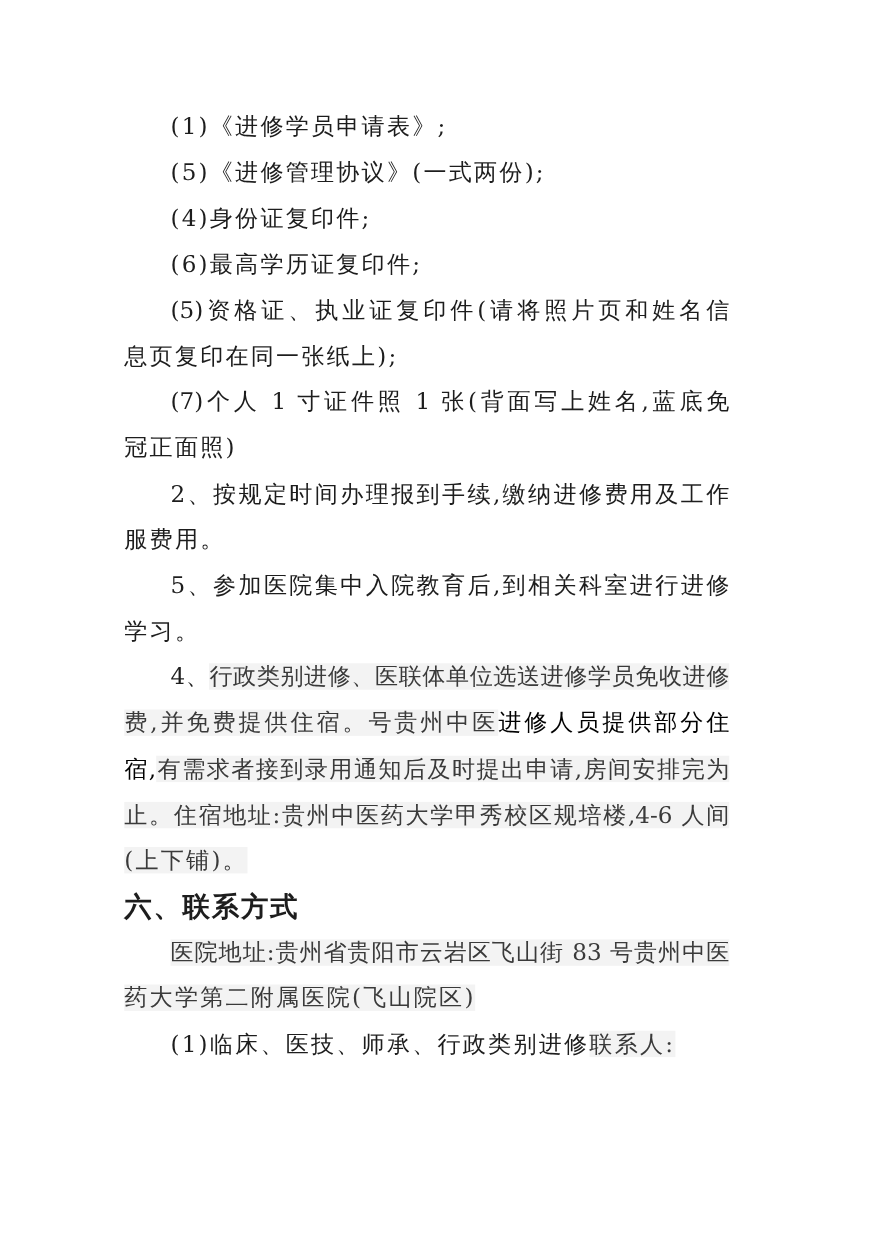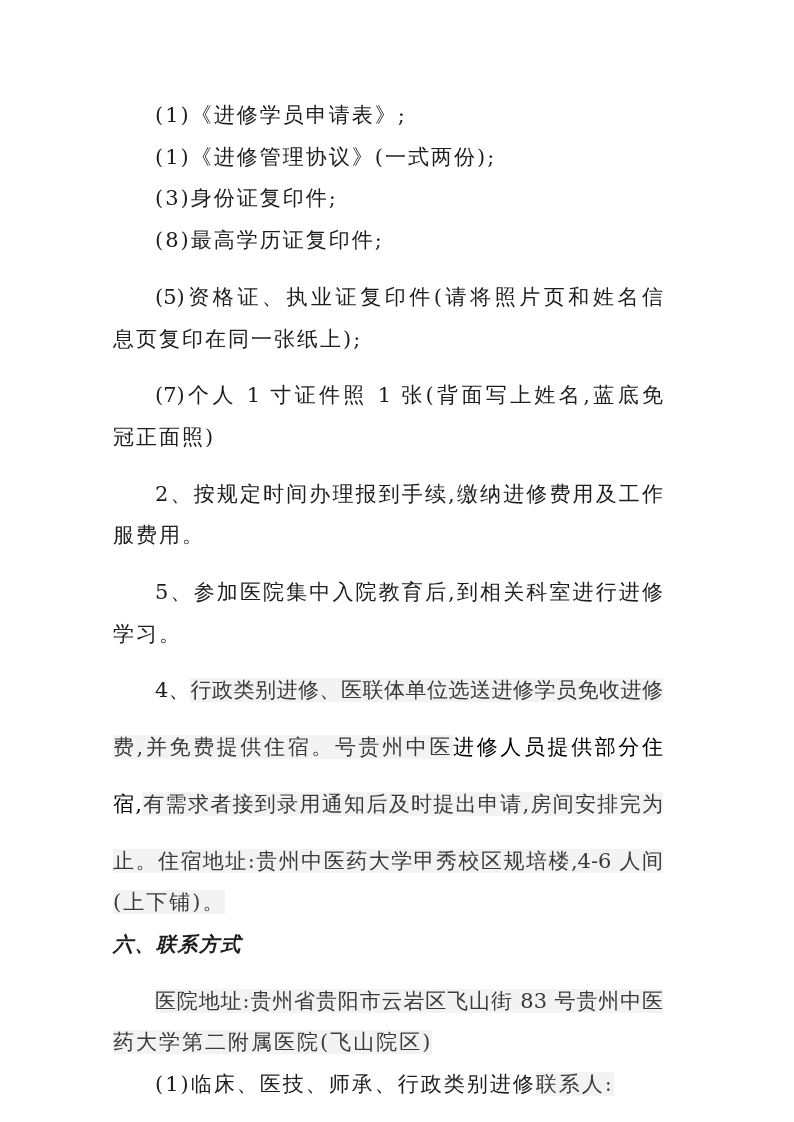--- a/index.html
+++ b/index.html
@@ -32,43 +32,41 @@
     letter-spacing: 2px;
     text-align: left;
     white-space: nowrap;
   }
   .line.indent { padding-left: 42px; }
   .line.justify {
     letter-spacing: 0;
     white-space: normal;
     text-align: justify;
     text-align-last: justify;
-    margin-top: 15px;
   }
   .line.heading {
     font-family: "DejaVu Sans", "Liberation Sans", sans-serif;
     font-weight: 700;
-    font-size: 20px;
+    font-size: 25px;
     color: #000000;
     letter-spacing: 1.5px;
-    font-style: italic;
   }
   .seg.normal { color: var(--text); }
   .seg.highlight { color: var(--hl-text); background: var(--hl-bg); }
   .seg.emphasis { color: var(--em-text); }
 </style>
 </head>
 <body>
 
 <div class="page">
   <div class="doc">
       <div class="line indent"><span class="seg normal">(1)《进修学员申请表》;</span></div>
-      <div class="line indent"><span class="seg normal">(1)《进修管理协议》(一式两份);</span></div>
-      <div class="line indent"><span class="seg normal">(3)身份证复印件;</span></div>
-      <div class="line indent"><span class="seg normal">(8)最高学历证复印件;</span></div>
+      <div class="line indent"><span class="seg normal">(5)《进修管理协议》(一式两份);</span></div>
+      <div class="line indent"><span class="seg normal">(4)身份证复印件;</span></div>
+      <div class="line indent"><span class="seg normal">(6)最高学历证复印件;</span></div>
       <div class="line indent justify"><span class="seg normal">(5)资格证、执业证复印件(请将照片页和姓名信</span></div>
       <div class="line"><span class="seg normal">息页复印在同一张纸上);</span></div>
       <div class="line indent justify"><span class="seg normal">(7)个人 1 寸证件照 1 张(背面写上姓名,蓝底免</span></div>
       <div class="line"><span class="seg normal">冠正面照)</span></div>
       <div class="line indent justify"><span class="seg normal">2、按规定时间办理报到手续,缴纳进修费用及工作</span></div>
       <div class="line"><span class="seg normal">服费用。</span></div>
       <div class="line indent justify"><span class="seg normal">5、参加医院集中入院教育后,到相关科室进行进修</span></div>
       <div class="line"><span class="seg normal">学习。</span></div>
       <div class="line indent justify"><span class="seg normal">4、</span><span class="seg highlight">行政类别进修、医联体单位选送进修学员免收进修</span></div>
       <div class="line justify"><span class="seg highlight">费,并免费提供住宿。号贵州中医</span><span class="seg emphasis">进修人员提供部分住</span></div>

